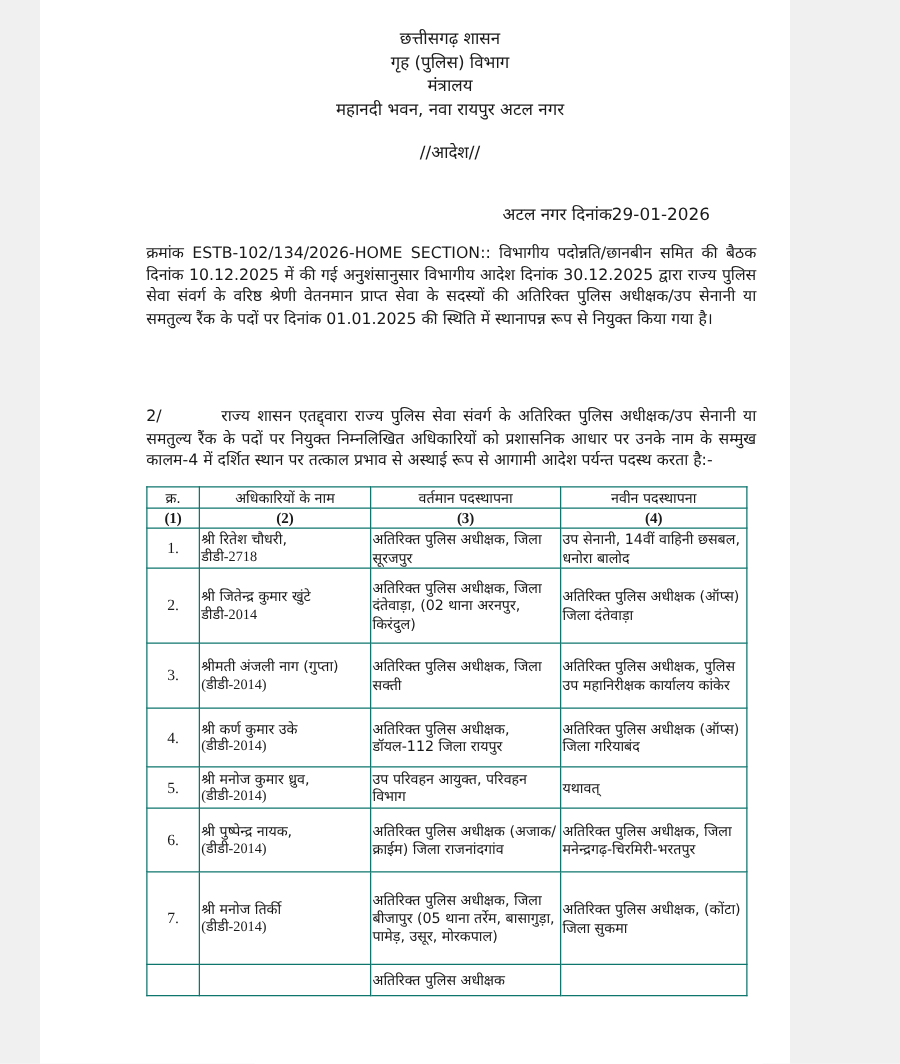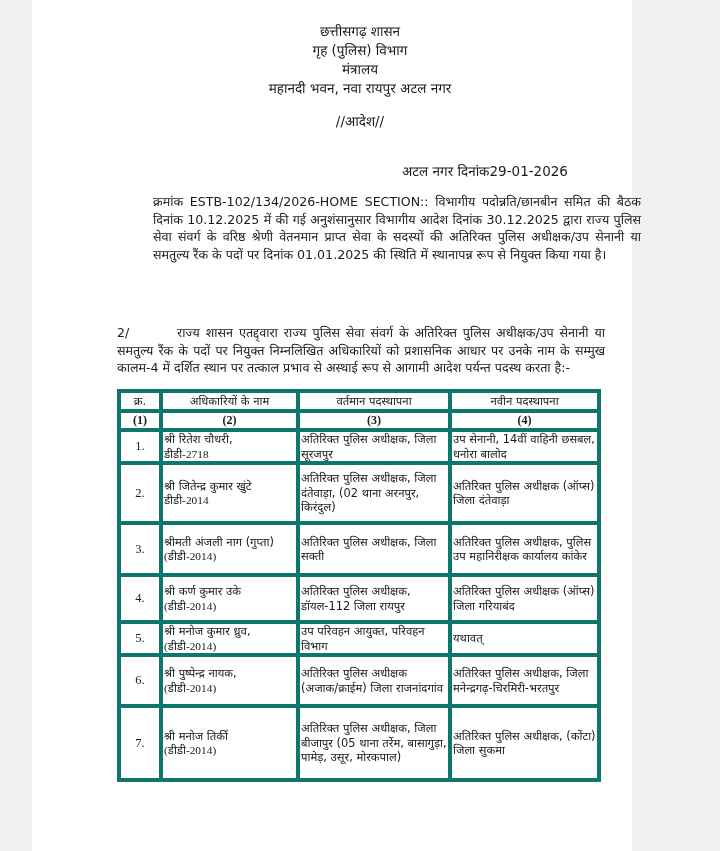--- a/index.html
+++ b/index.html
@@ -24,31 +24,31 @@
   }
   .date-line {
     position:absolute; left:370px; top:162px;
     font-family:"DejaVu Sans", sans-serif; font-size:13.5px;text-align:center;
   }
   .para {
     position:absolute; left:85px; width:488px;
     font-family:"DejaVu Sans", sans-serif; font-size:12.6px; line-height:17.6px;
     text-align:justify;
   }
-  .para1 { top:193px;margin-left:36px; }
+  .para1 { top:193px; }
   .para2 { top:299px;margin-top:25px; }
   .para2 .num { display:inline-block; width:60px; }
 
   table.postings {
     position:absolute; left:85px; top:389px; width:480px;
     border-collapse:collapse; table-layout:fixed;
     font-family:"DejaVu Sans", sans-serif; font-size:11.4px; line-height:14.5px;
   }
   table.postings td, table.postings th {
-    border:4px solid #0f766e; padding:0 1px; vertical-align:middle;
+    border:1px solid #0f766e; padding:0 1px; vertical-align:middle;
     font-weight:normal; overflow:hidden;
   }
   table.postings th { text-align:center; height:16px; }
   table.postings tr.colnums th { font-family:"Liberation Serif", serif; font-weight:bold; font-size:12px; height:15px; }
   td.sn { text-align:center; font-family:"Liberation Serif", serif; font-size:12.5px; }
   td.txt { text-align:left; }
   .cut-row td { border-bottom:none; vertical-align:top; }
   .serif-num { font-family:"Liberation Serif", serif; }
 </style>
 </head>
@@ -150,15 +150,24 @@
       </tr>
       <tr style="height:74px">
         <td class="sn">7.</td>
         <td class="txt">
             <div>श्री मनोज तिर्की</div>
             <div class="serif-num">(डीडी-2014)</div>
           </td>
         <td class="txt">अतिरिक्त पुलिस अधीक्षक, जिला बीजापुर (05 थाना तर्रेम, बासागुड़ा, पामेड़, उसूर, मोरकपाल)</td>
         <td class="txt">अतिरिक्त पुलिस अधीक्षक, (कोंटा) जिला सुकमा</td>
       </tr>
+      <tr class="cut-row" style="height:25px">
+        <td class="sn"></td>
+        <td class="txt">
+            <div></div>
+            <div></div>
+          </td>
+        <td class="txt">अतिरिक्त पुलिस अधीक्षक</td>
+        <td class="txt"></td>
+      </tr>
     </tbody>
   </table>
 </div>
 
 </body></html>

